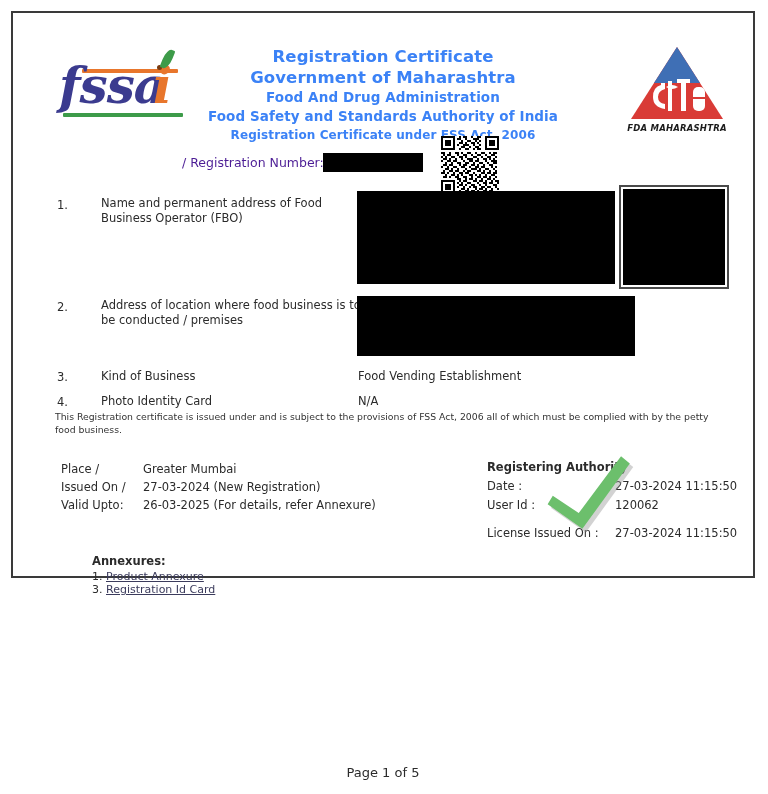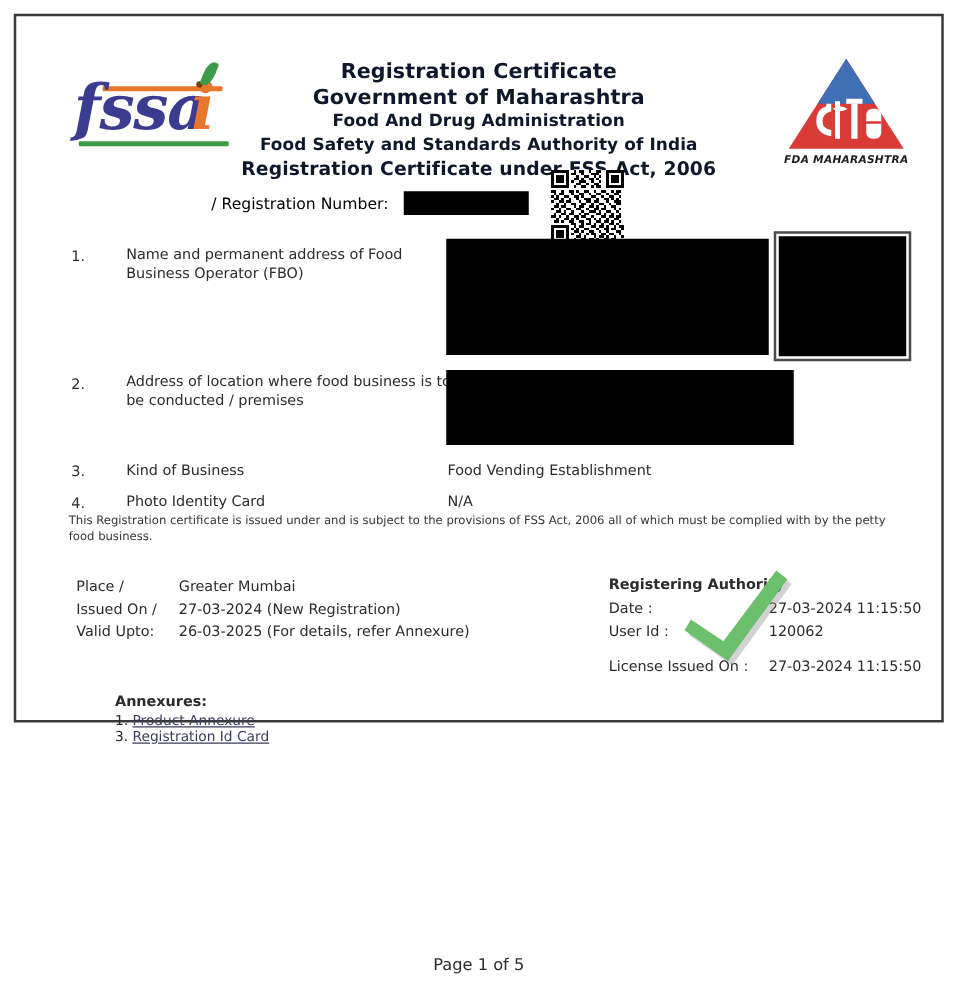--- a/index.html
+++ b/index.html
@@ -69,28 +69,28 @@
     position:absolute;left:100px;top:20px;width:5px;height:5px;
     background:#7a3b10;border-radius:50%;
   }
 
   .titleblock{
     position:absolute;left:150px;top:18px;width:440px;
     text-align:center;
   }
   .titleblock div{
     font-weight:bold;
-    color:#0f172a;
+    color:#3b82f6;
     letter-spacing:.1px;
   }
   .t1{font-size:16.5px;line-height:20px;}
   .t2{font-size:16.5px;line-height:21px;}
   .t3{font-size:13.5px;line-height:19px;text-align:center;}
   .t4{font-size:13.5px;line-height:19px;}
-  .t5{font-size:15px;line-height:19px;}
+  .t5{font-size:12px;line-height:19px;}
 
   
   .fda-logo{
     position:absolute;left:614px;top:14px;width:100px;height:92px;
   }
   .fda-cap{
     position:absolute;left:0;top:0;width:100px;height:92px;
   }
   .fda-text{
     position:absolute;left:0;bottom:2px;width:100px;
@@ -98,22 +98,22 @@
     font-family:"DejaVu Sans", sans-serif;
     font-style:italic;
     font-weight:bold;
     font-size:8.5px;
     color:#1c1c1c;
     letter-spacing:.2px;
   }
 
   
   .regnum-label{
-    position:absolute;left:156px;top:142px;
-    font-size:12.5px;color:#000000;
+    position:absolute;left:169px;top:142px;
+    font-size:12.5px;color:#4c1d95;
   }
   .regnum-redact{
     position:absolute;left:310px;top:140px;width:100px;height:19px;
     background:#000;
   }
   .qr{
     position:absolute;left:427px;top:123px;width:60px;height:58px;
   }
 
   

